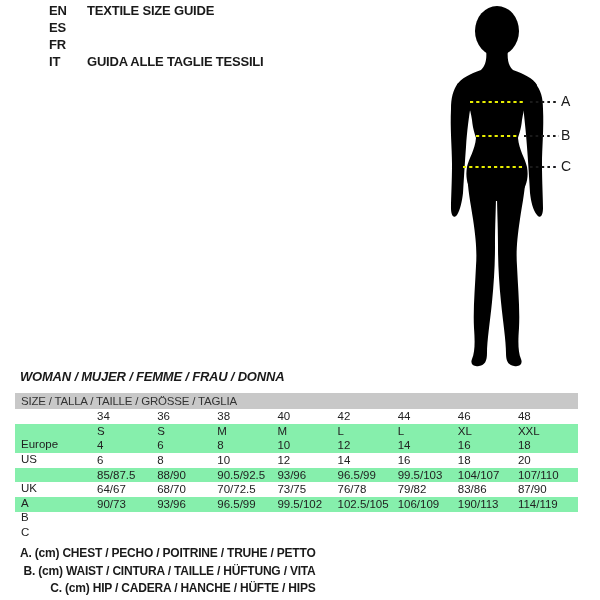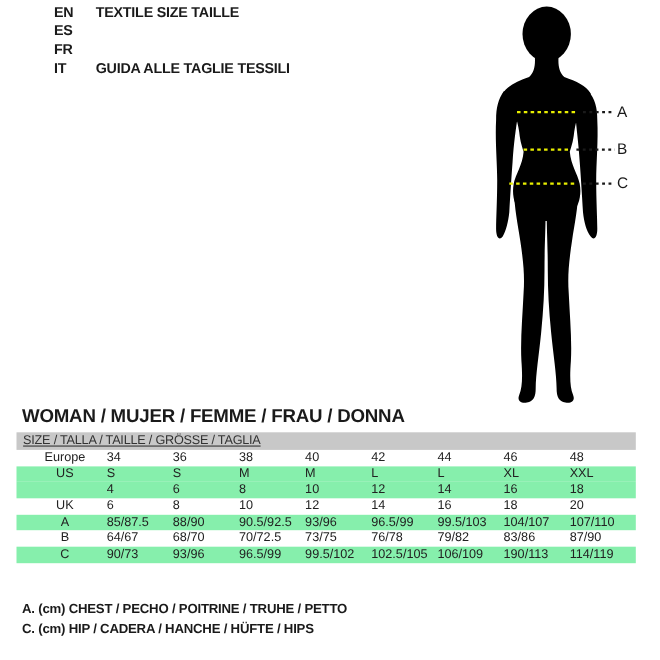--- a/index.html
+++ b/index.html
@@ -10,44 +10,44 @@
   
   .lang-block{position:absolute;left:22px;top:2px;margin-left:27px;}
   .lang-row{display:grid;grid-template-columns:38px auto;line-height:17px;
     font-size:13px;font-weight:700;letter-spacing:-0.2px;white-space:nowrap;}
   
   .figure{position:absolute;left:420px;top:4px;width:175px;height:366px;}
   .figure svg{position:absolute;left:0;top:0;}
   .marker-label{position:absolute;left:141px;font-size:14px;font-weight:400;color:#1a1a1a;}
   .marker-a{top:89px;} .marker-b{top:123px;} .marker-c{top:154px;}
   
-  .woman-title{position:absolute;left:20px;top:369px;font-size:17px;font-weight:700;
-    letter-spacing:-0.2px;white-space:nowrap;}
+  .woman-title{position:absolute;left:20px;top:369px;font-size:13px;font-weight:700;
+    letter-spacing:-0.2px;white-space:nowrap;font-style:italic;}
   
   .size-table{position:absolute;left:15px;top:393px;width:563px;font-size:11.5px;}
   .thead{height:16px;line-height:16px;background:#c8c8c8;color:#333;
-    padding-left:6px;letter-spacing:-0.2px;text-decoration:underline;}
+    padding-left:6px;letter-spacing:-0.2px;}
   .trow{display:grid;grid-template-columns:82px repeat(8,1fr);
     height:14.7px;line-height:14.7px;color:#222;}
   .trow.stripe{background:#86efac;}
-  .tl{text-align:center;padding-left:6px;}
+  .tl{text-align:left;padding-left:6px;margin-top:28px;}
   .tc{text-align:left;}
   
   .legend{position:absolute;left:20px;top:545px;font-size:12px;font-weight:700;
-    letter-spacing:-0.2px;line-height:17.5px;white-space:nowrap;}
+    letter-spacing:-0.2px;line-height:17.5px;white-space:nowrap;text-align:right;}
 </style>
 </head>
 <body>
 
 <div class="canvas">
 
   <div class="lang-block">
     <div class="lang-row">
       <span>EN</span>
-      <span>TEXTILE SIZE TAILLE</span>
+      <span>TEXTILE SIZE GUIDE</span>
     </div>
     <div class="lang-row">
       <span>ES</span>
     </div>
     <div class="lang-row">
       <span>FR</span>
     </div>
     <div class="lang-row">
       <span>IT</span>
       <span>GUIDA ALLE TAGLIE TESSILI</span>
@@ -181,16 +181,17 @@
       <span class="tc">99.5/102</span>
       <span class="tc">102.5/105</span>
       <span class="tc">106/109</span>
       <span class="tc">190/113</span>
       <span class="tc">114/119</span>
     </div>
   </div>
 
   <div class="legend">
     <div>A. (cm) CHEST / PECHO / POITRINE / TRUHE / PETTO</div>
+    <div>B. (cm) WAIST / CINTURA / TAILLE / HÜFTUNG / VITA</div>
     <div>C. (cm) HIP / CADERA / HANCHE / HÜFTE / HIPS</div>
   </div>
 
 </div>
 
 </body></html>

